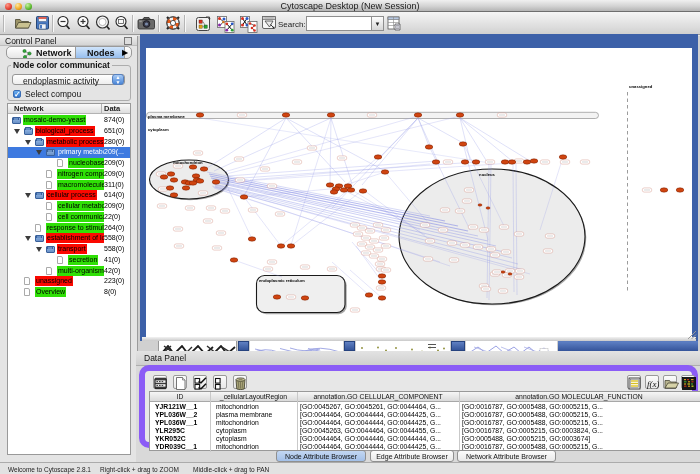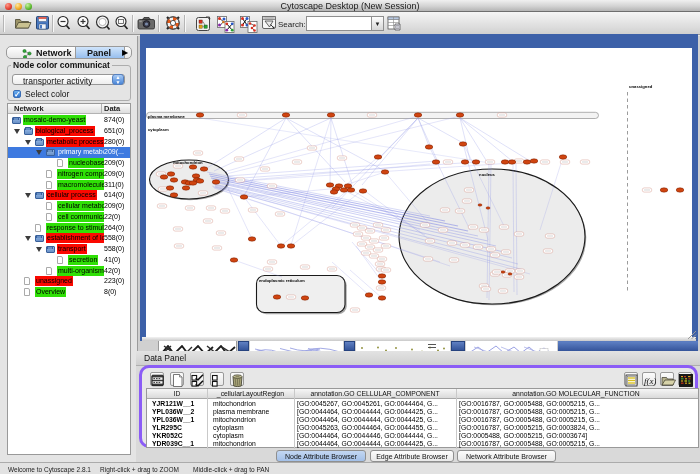--- a/index.html
+++ b/index.html
@@ -62,21 +62,21 @@
 #wtitle { position:absolute; left:2px; top:2px; width:554px; height:11px; background:linear-gradient(#ebebeb,#b9b9b9); border-bottom:1px solid #8a8a8a; }
 #wtitle .t { position:absolute; left:0; right:0; top:0.5px; text-align:center; font-size:8px; color:#1a1a1a; }
 #wcanvas { position:absolute; left:6px; top:14px; width:546px; height:289px; background:#fff; }
 #wbottom { position:absolute; left:2px; top:303px; width:554px; height:4px; background:linear-gradient(#f2f2f2,#c9c9c9); }
 
 #frags { position:absolute; left:0px; top:305px; width:562px; height:10px; background:#d0d0d0; }
 
 #dpanel { left:136px; top:351px; width:564px; height:111px; background:#d9d9d9; }
 #dphead { position:absolute; left:0; top:0; width:564px; height:15px; background:linear-gradient(#e3e3e3,#cfcfcf); border-bottom:1px solid #aeaeae; }
 #dphead .t { position:absolute; left:8px; top:1.5px; font-size:8.5px; color:#111; }
-#dpinner { position:absolute; left:3px; top:14px; width:559px; height:83px; background:#e7e7e7; border:3px solid #8b5cf6; border-radius:10px; }
+#dpinner { position:absolute; left:3px; top:14px; width:559px; height:83px; background:#e7e7e7; border:6px solid #8b5cf6; border-radius:10px; }
 .dpicon { position:absolute; top:4px; width:14px; height:14px; background:linear-gradient(#fbfbfb,#e8e8e8); border:1px solid #9a9a9a; border-radius:2px; padding:0px; }
 #dtable { position:absolute; left:4px; top:20px; width:553px; height:60px; background:#fff; border:1px solid #999; }
 #dthdr { position:absolute; left:0; top:0; width:551px; height:10px; background:linear-gradient(#f6f6f6,#dadada); border-bottom:1px solid #a8a8a8; }
 #dthdr div { position:absolute; top:0.5px; font-size:6.8px; color:#111; text-align:center; }
 .dcol { position:absolute; top:0; width:1px; height:60px; background:#c9c9c9; }
 .drow { position:absolute; left:0; width:551px; height:8px; font-size:6.8px; color:#000; white-space:nowrap; }
 .drow b { position:absolute; left:5px; font-weight:bold; }
 .drow .r2 { position:absolute; left:66px; }
 .drow .r3 { position:absolute; left:150px; }
 .drow .r4 { position:absolute; left:312px; }
@@ -202,43 +202,47 @@
   </div>
 
   <div id="titlebar" class="abs">
     <div class="light" style="left:5px;background:radial-gradient(circle at 35% 30%,#ff9a8a,#e33d30 60%,#a32014);"></div>
     <div class="light" style="left:15px;background:radial-gradient(circle at 35% 30%,#ffe9a0,#f0a720 60%,#b06f00);"></div>
     <div class="light" style="left:25px;background:radial-gradient(circle at 35% 30%,#c8f0a0,#5cba2e 60%,#2e7a10);"></div>
     <div class="t">Cytoscape Desktop (New Session)</div>
   </div>
 
   <div id="cpanel" class="abs">
+    <div id="cphead">
+        <div class="t">Control Panel</div>
+        <div style="position:absolute;right:5px;top:1px;width:8px;height:8px;border:1px solid #777;background:#ddd;"></div>
+      </div>
     <div id="tabs">
       <svg style="position:absolute;left:15px;top:2px;" width="10" height="10" viewBox="0 0 10 10">
           <path d="M2.5 2 L7 4.5 M7 4.5 L3 8" stroke="#777" stroke-width="0.8"></path>
           <circle cx="2.5" cy="2" r="1.6" fill="#30a838" stroke="#0a5a10" stroke-width="0.5"></circle>
           <circle cx="7.5" cy="4.5" r="1.6" fill="#30a838" stroke="#0a5a10" stroke-width="0.5"></circle>
           <circle cx="3" cy="8" r="1.6" fill="#30a838" stroke="#0a5a10" stroke-width="0.5"></circle>
         </svg>
         <span class="tabt" style="position:absolute;left:29px;top:0.5px;">Network</span>
       <div id="tabmosaic">
-          <span class="tabt" style="position:absolute;left:11px;top:0.5px;">Panel</span>
+          <span class="tabt" style="position:absolute;left:11px;top:0.5px;">Nodes</span>
         </div>
       <div id="tabarrow">
           <span style="position:absolute;left:4px;top:1px;font-size:8px;">▶</span>
         </div>
     </div>
     <div id="grpbox"></div>
     <div id="grplbl">Node color communicat</div>
     <div id="combo">
-        <div class="t">transporter activity</div>
+        <div class="t">endoplasmic activity</div>
         <div id="stepper">▲<br>▼</div>
       </div>
     <div id="chk">✓</div>
-      <div id="chklbl">Select color</div>
+      <div id="chklbl">Select compou</div>
     <div id="treebox">
       <div id="treehdr">
           <div class="c1">Network</div>
           <div class="dv"></div>
           <div class="c2">Data</div>
         </div>
 <div class="trow" style="top:11.00px;">
           <span class="fold" style="left:4px;"></span>
           <span class="lbl gr" style="left:15px;max-width:81px;overflow:hidden;display:inline-block;">mosaic-demo-yeast</span>
           <span class="cnt">874(0)</span>

